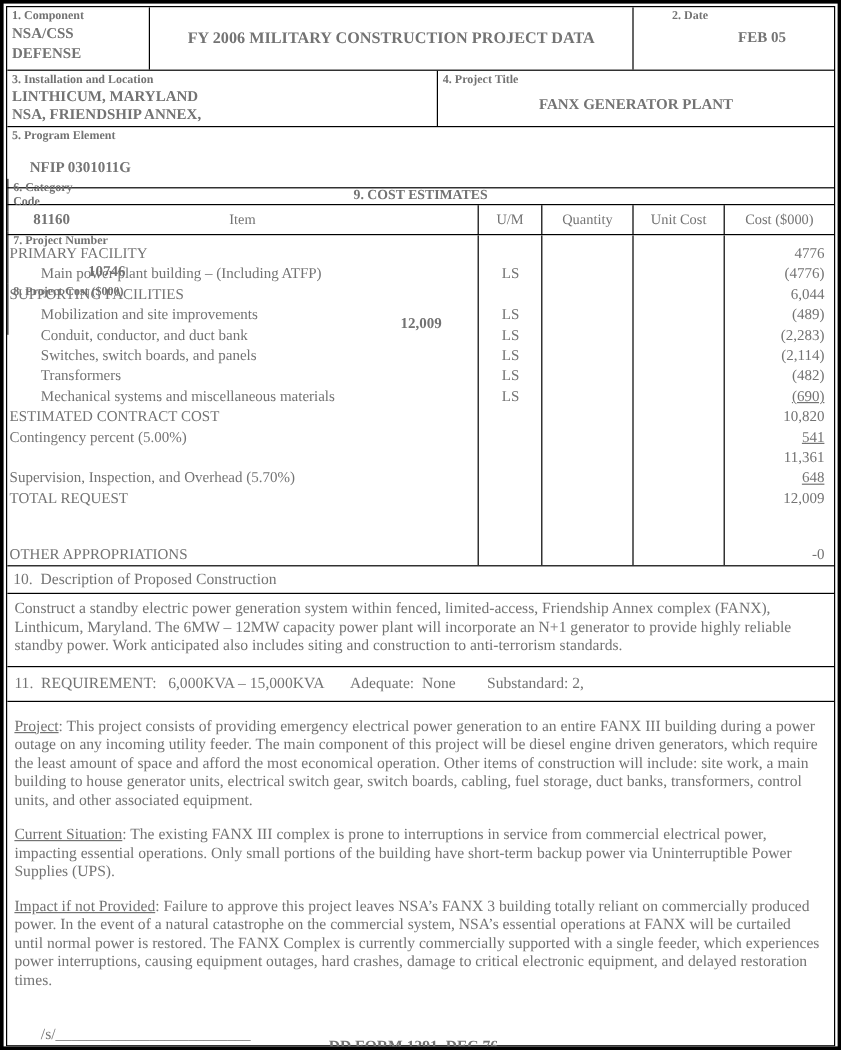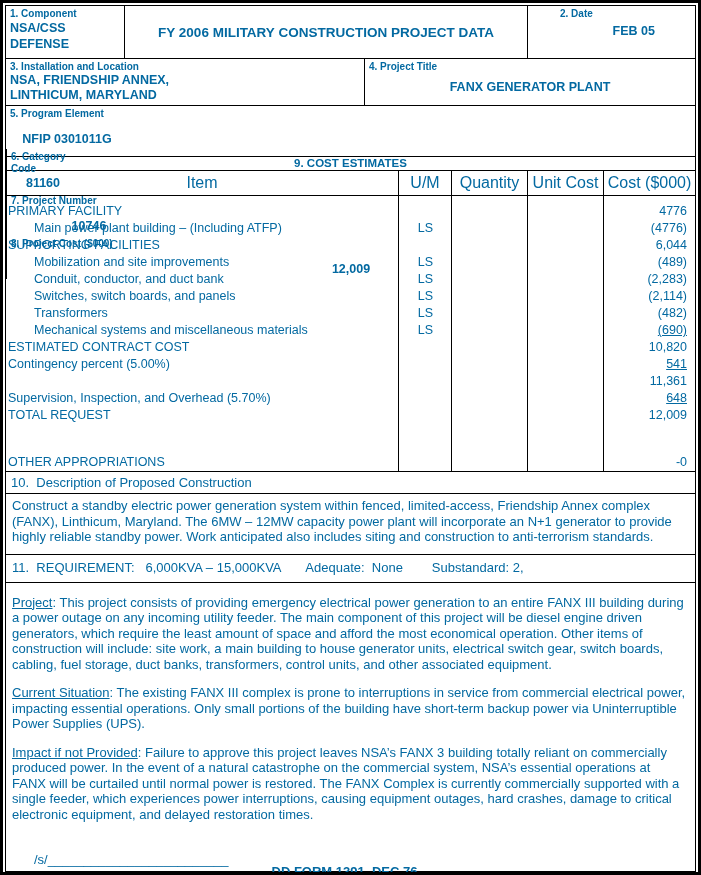--- a/index.html
+++ b/index.html
@@ -1,17 +1,17 @@
 <!DOCTYPE html>
 <html><head>
 <meta charset="utf-8">
 <style>
   html,body{margin:0;padding:0;background:#fff;}
   .page{position:relative;width:701px;height:875px;border:3px solid #000;background:#fff;
-        color:#0369a1;font-family:Liberation Sans, sans-serif;box-sizing:border-box;overflow:hidden;}
+        color:#737373;font-family:Liberation Serif, serif;box-sizing:border-box;overflow:hidden;}
   .form{margin:2px;height:865px;border:1px solid #000;overflow:hidden;}
   .row{display:flex;border-bottom:1px solid #000;}
   .cell{padding:2px 4px;box-sizing:border-box;}
   .cell + .cell{border-left:1px solid #000;}
   .lbl{font-size:10px;font-weight:bold;line-height:12px;}
   .val{font-size:12.5px;font-weight:bold;line-height:15px;}
 
   .r1{height:52px;}
   .c-component{width:118px;}
   .c-component .val{margin-top:1px;}
@@ -31,21 +31,21 @@
   .c-pn{width:165px;}
   .c-pc{flex:1;}
   .r3 .val{text-align:center;}
   .c-pe .val{margin-top:12px;}
   .c-cc .val{margin-top:1px;}
   .c-pn .val{margin-top:12px;}
   .c-pc .val{margin-top:12px;}
 
   .cost-title{height:13px;line-height:13px;border-bottom:1px solid #000;text-align:center;
               font-weight:bold;font-size:11.5px;}
-  .thead{display:flex;height:24px;border-bottom:1px solid #000;font-size:16px;}
+  .thead{display:flex;height:24px;border-bottom:1px solid #000;font-size:12px;}
   .th{display:flex;align-items:center;justify-content:center;box-sizing:border-box;}
   .th + .th{border-left:1px solid #000;}
   .th-item{width:392px;}
   .th-um{width:53px;}
   .th-qty{width:76px;}
   .th-ucost{width:76px;}
   .th-cost{flex:1;text-align:right;}
 
   .tbody{position:relative;height:276px;padding-top:7px;font-size:12.5px;box-sizing:border-box;
          border-bottom:1px solid #000;overflow:hidden;}
@@ -95,22 +95,22 @@
       </div>
       <div class="cell c-date">
         <div class="lbl">2. Date</div>
         <div class="val date-val">FEB 05</div>
       </div>
     </div>
 
     <div class="row r2">
       <div class="cell c-install">
         <div class="lbl">3. Installation and Location</div>
+        <div class="val">LINTHICUM, MARYLAND</div>
         <div class="val">NSA, FRIENDSHIP ANNEX,</div>
-        <div class="val">LINTHICUM, MARYLAND</div>
       </div>
       <div class="cell c-ptitle">
         <div class="lbl">4. Project Title</div>
         <div class="val ptitle-val">FANX GENERATOR PLANT</div>
       </div>
     </div>
 
     <div class="row r3">
       <div class="cell c-pe">
         <div class="lbl">5. Program Element</div>

